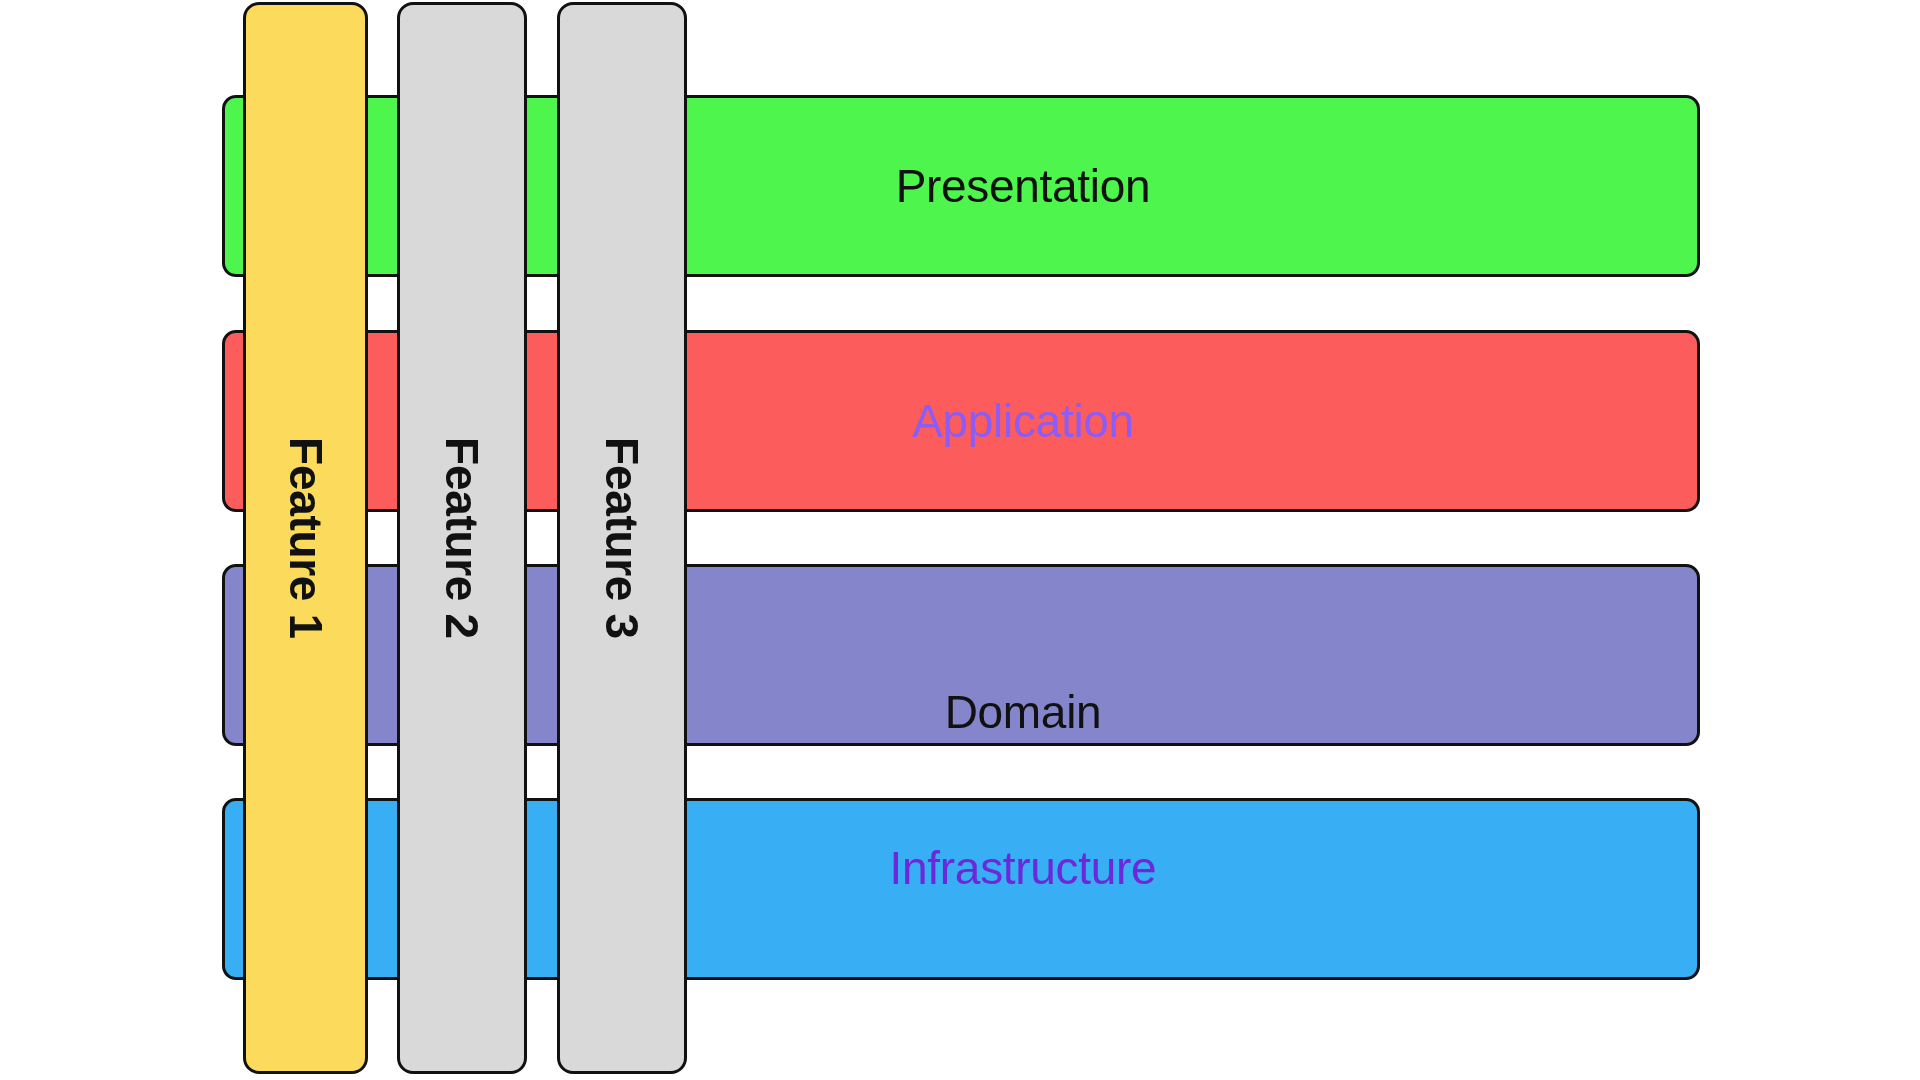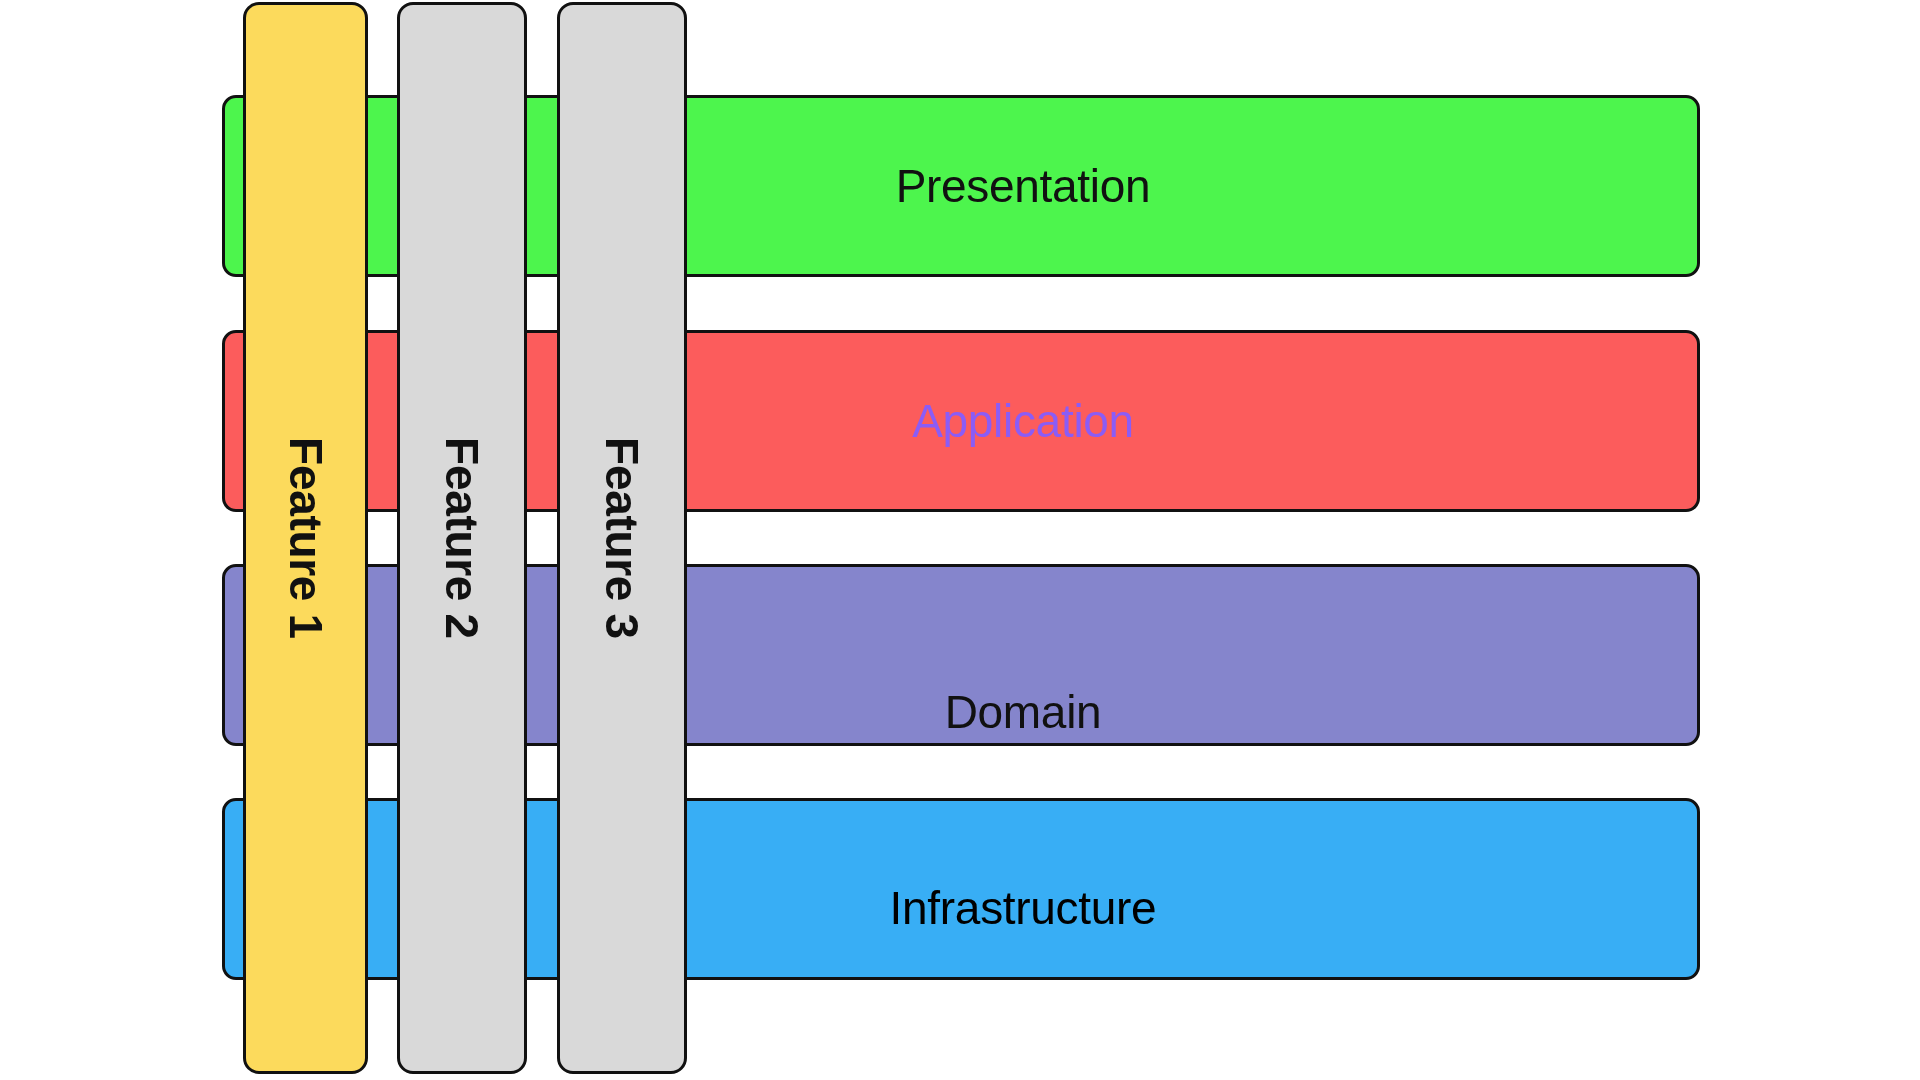--- a/index.html
+++ b/index.html
@@ -84,15 +84,15 @@
   <div class="feature-bar" style="left: 397px; width: 130px; background: rgb(217, 217, 217); border-color: rgb(17, 17, 17);">
     <span class="feature-label" style="color: rgb(17, 17, 17);">Feature 2</span>
   </div>
   <div class="feature-bar" style="left: 557px; width: 130px; background: rgb(217, 217, 217); border-color: rgb(17, 17, 17);">
     <span class="feature-label" style="color: rgb(17, 17, 17);">Feature 3</span>
   </div>
 
   <div class="layer-label" style="top: 163px; color: rgb(17, 17, 17);">Presentation</div>
   <div class="layer-label" style="top: 398px; color: #8b5cf6;">Application</div>
   <div class="layer-label" style="top: 664px; color: rgb(17, 17, 17); margin-top: 25px;">Domain</div>
-  <div class="layer-label" style="top: 885px; color: #000000;">Infrastructure</div>
+  <div class="layer-label" style="top: 845px; color: #6d28d9;">Infrastructure</div>
 
 </div>
 
 </body></html>

